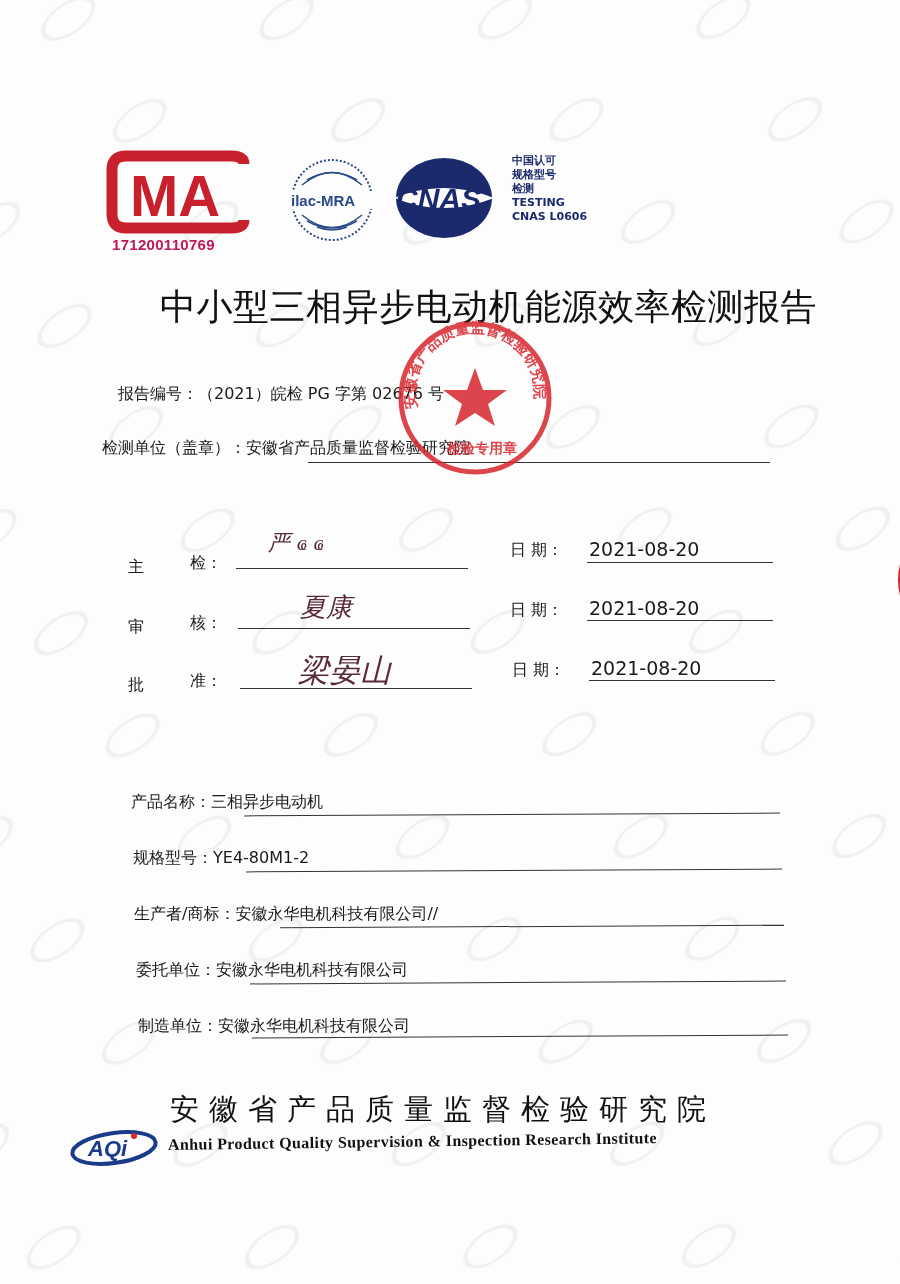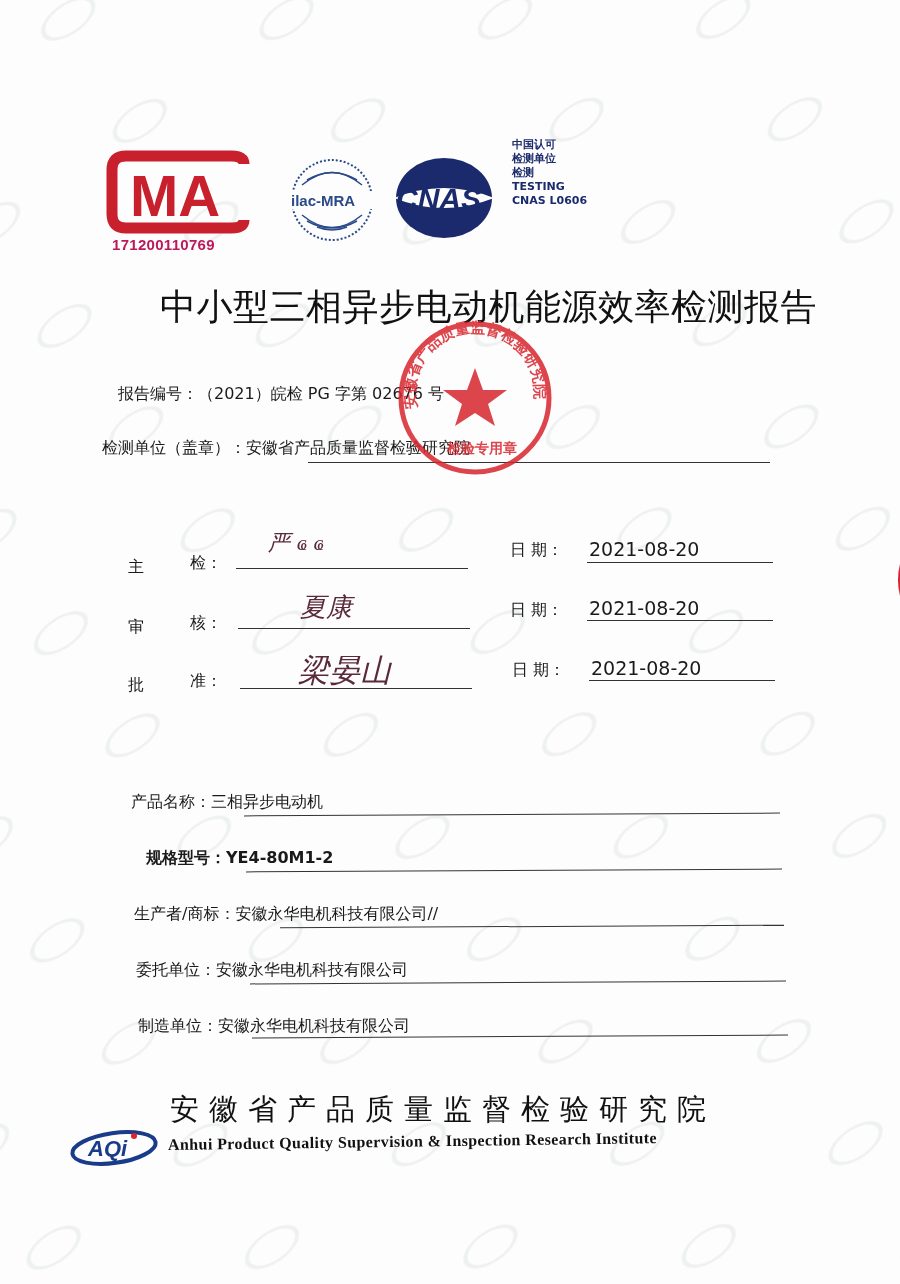--- a/index.html
+++ b/index.html
@@ -17,21 +17,21 @@
     transform: rotate(-35deg) scale(1.6);
     opacity: 0.7;
   }
   .abs { position: absolute; }
 
   
   .cma { left: 104px; top: 150px; width: 150px; height: 85px; }
   .cma-num { left: 112px; top: 236px; font-family: "Liberation Sans", sans-serif; font-weight: bold; font-size: 15px; color: #be185d; letter-spacing: 0.3px; }
   .ilac { left: 287px; top: 155px; width: 90px; height: 90px; }
   .cnas { left: 392px; top: 153px; width: 104px; height: 90px; }
-  .cnas-text { left: 512px; top: 138px; font-size: 11px; font-weight: bold; line-height: 14px; color: #1a2a6c; }
+  .cnas-text { left: 512px; top: 154px; font-size: 11px; font-weight: bold; line-height: 14px; color: #1a2a6c; }
 
   .title { left: 160px; top: 254px; font-size: 36px; color: #111; letter-spacing: 0.5px; margin-top: 29px; }
 
   .seal { left: 395px; top: 318px; width: 160px; height: 160px; }
   .seal2 { left: 866px; top: 520px; width: 80px; height: 120px; }
 
   .row { position: absolute; font-size: 16px; white-space: nowrap; }
   .line { position: absolute; height: 1px; background: #333; }
   .val { position: absolute; font-size: 19px; white-space: nowrap; }
 
@@ -62,21 +62,21 @@
   <text x="4" y="51" font-family="Liberation Sans, sans-serif" font-size="15" font-weight="bold" fill="#2a4a8a">ilac-MRA</text>
 </svg>
 
 <svg class="abs cnas" viewBox="0 0 104 90">
   <ellipse cx="52" cy="45" rx="48" ry="40" fill="#1a2a6c"></ellipse>
   <path d="M2 45 Q52 25 102 45 Q52 65 2 45 Z" fill="#fdfdfd"></path>
   <text x="4" y="56" font-family="Liberation Sans, sans-serif" font-size="30" font-weight="bold" font-style="italic" fill="#1a2a6c">CNAS</text>
 </svg>
 <div class="abs cnas-text">
   <div>中国认可</div>
-  <div>检测单位</div>
+  <div>规格型号</div>
   <div>检测</div>
   <div>TESTING</div>
   <div>CNAS L0606</div>
 </div>
 
 <div class="abs title">中小型三相异步电动机能源效率检测报告</div>
 
 <div class="row" style="left:118px; top:384px;">
   <span>报告编号：</span><span>（2021）皖检 PG 字第 02676 号</span>
 </div>
@@ -126,21 +126,21 @@
   <div class="row" style="left:512px; top:660px;"><span>日 期：</span></div>
   <div class="val" style="left:591px; top:657px;">2021-08-20</div>
   <div class="line" style="left:589px; top:680px; width:186px;"></div>
 </div>
 
 <div>
   <div class="row" style="left:131px; top:792px;"><span>产品名称：</span><span>三相异步电动机</span></div>
   <div class="line" style="left:244px; top:814px; width:536px; transform:rotate(-0.3deg);"></div>
 </div>
 <div>
-  <div class="row" style="left:146px; top:848px;font-weight:bold;"><span>规格型号：</span><span>YE4-80M1-2</span></div>
+  <div class="row" style="left:133px; top:848px;"><span>规格型号：</span><span>YE4-80M1-2</span></div>
   <div class="line" style="left:246px; top:870px; width:536px; transform:rotate(-0.3deg);"></div>
 </div>
 <div>
   <div class="row" style="left:134px; top:904px;"><span>生产者/商标：</span><span>安徽永华电机科技有限公司//</span></div>
   <div class="line" style="left:280px; top:926px; width:504px; transform:rotate(-0.3deg);"></div>
 </div>
 <div>
   <div class="row" style="left:136px; top:960px;"><span>委托单位：</span><span>安徽永华电机科技有限公司</span></div>
   <div class="line" style="left:250px; top:982px; width:536px; transform:rotate(-0.3deg);"></div>
 </div>

